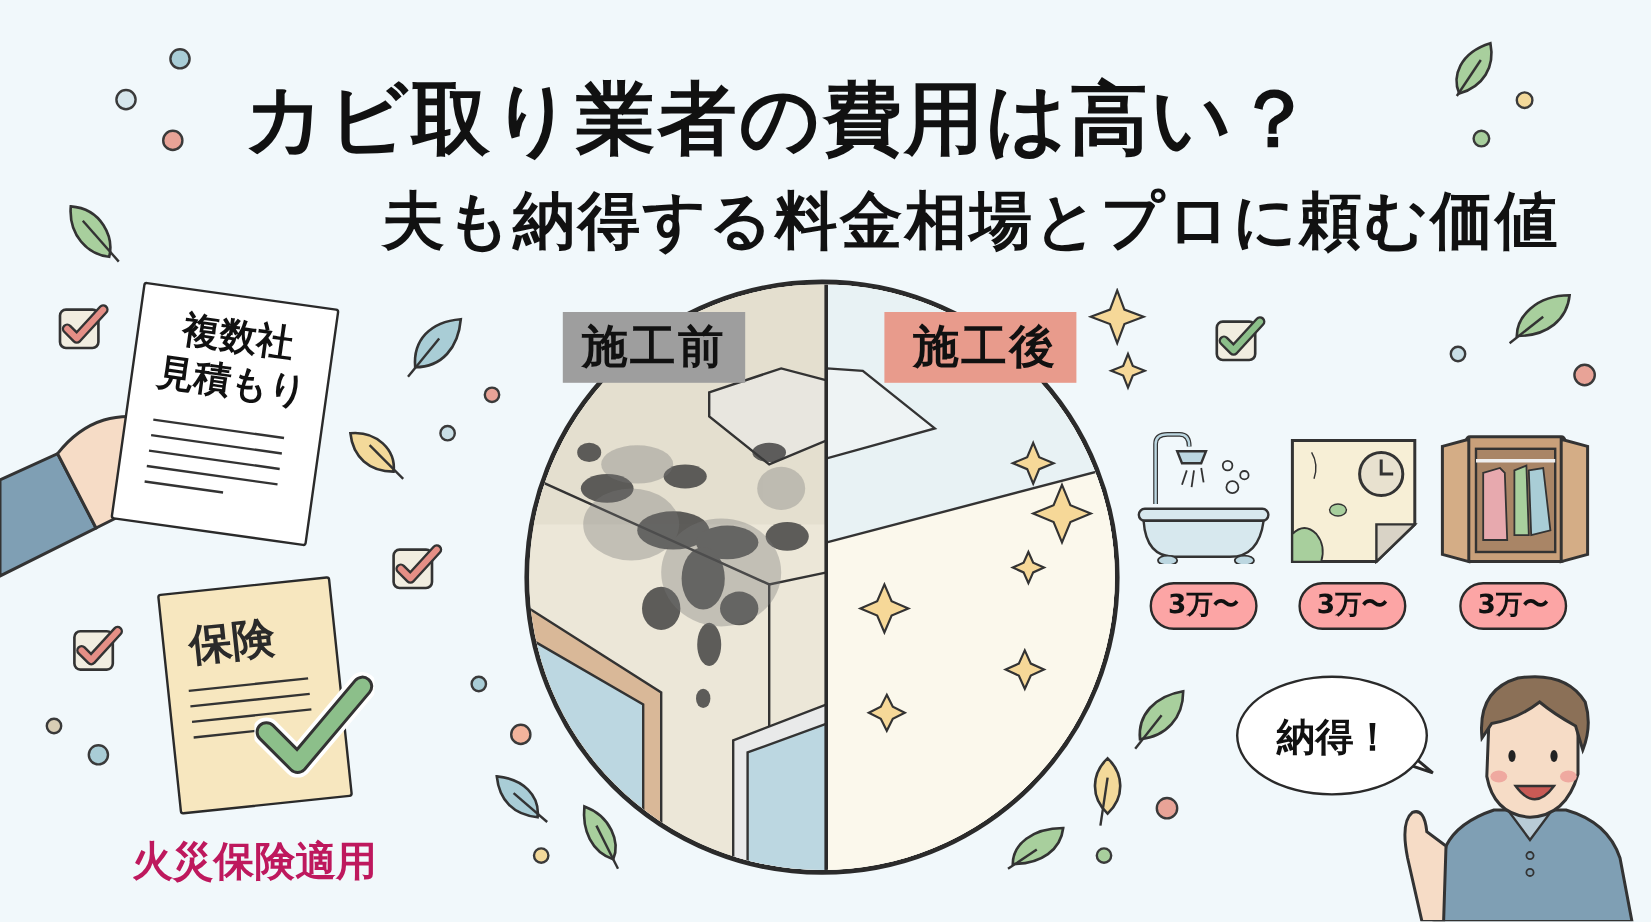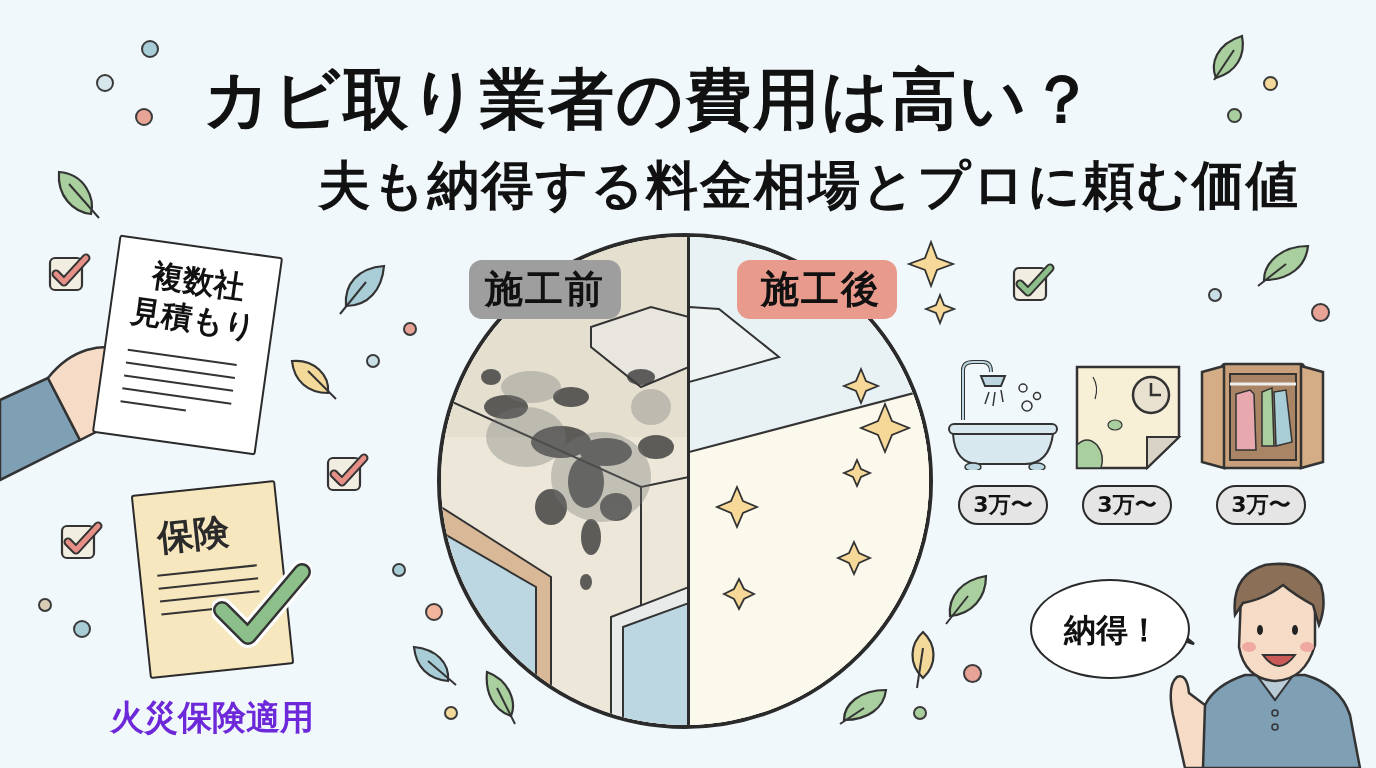--- a/index.html
+++ b/index.html
@@ -38,47 +38,47 @@
   .doc-ins {
     position: absolute; left: 140px; top: 487px; width: 145px; height: 185px;
     background: #f7e7bf; border: 2.5px solid #2a2a2a; transform: rotate(-6deg);
     border-radius: 3px;
   }
   .doc-ins .t {
     position: absolute; left: 20px; top: 20px;
     font-size: 36px; font-weight: bold; color: #2a2a2a;
   }
   .ins-caption {
-    position: absolute; left: 110px; top: 695px; font-size: 34px; font-weight: bold; color: #6d28d9;
+    position: absolute; left: 110px; top: 695px; font-size: 34px; font-weight: bold; color: #be185d;
   }
 
   .circle-wrap {
     position: absolute; left: 437px; top: 233px; width: 496px; height: 496px;
     border-radius: 50%; overflow: hidden; border: 4px solid #2b2b2b;
     background: #f7f4ea;
   }
   .half-left { position: absolute; left: 0; top: 0; width: 248px; height: 100%; background: #ece7d8; }
   .half-right { position: absolute; left: 248px; top: 0; width: 248px; height: 100%; background: #fcfaf1; }
   .divider { position: absolute; left: 246px; top: 0; width: 3px; height: 100%; background: #2b2b2b; }
 
   .badge {
     position: absolute; font-size: 38px; font-weight: bold; color: #111;
-    padding: 4px 16px; border-radius: 13px; letter-spacing: 2px;
+    padding: 4px 16px; border-radius: 0; letter-spacing: 2px;
   }
   .badge-before { left: 469px; top: 260px; background: #9e9e9e; }
   .badge-after { left: 737px; top: 260px; background: #e89b8c; padding-left: 24px; }
 
   .price-pill {
     position: absolute; width: 90px; height: 40px; border: 2.5px solid #2a2a2a;
-    border-radius: 20px; background: #e5e5e5; font-size: 22px; font-weight: bold;
+    border-radius: 20px; background: #fca5a5; font-size: 22px; font-weight: bold;
     text-align: center; line-height: 35px; color: #111;
   }
 
   .bubble {
-    position: absolute; left: 1030px; top: 579px; width: 160px; height: 100px;
+    position: absolute; left: 1030px; top: 563px; width: 160px; height: 100px;
     border: 2.5px solid #2a2a2a; border-radius: 50%; background: #fff;
   }
   .bubble .t {
     position: absolute; left: 0; top: 28px; width: 160px; text-align: center;
     font-size: 32px; font-weight: bold; color: #111;
   }
 </style>
 </head>
 <body>
 

